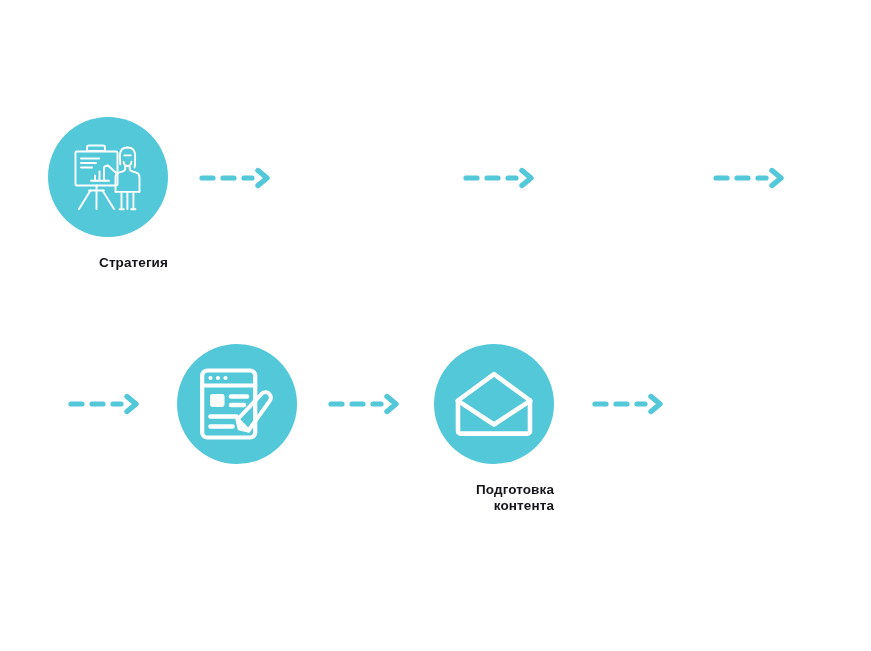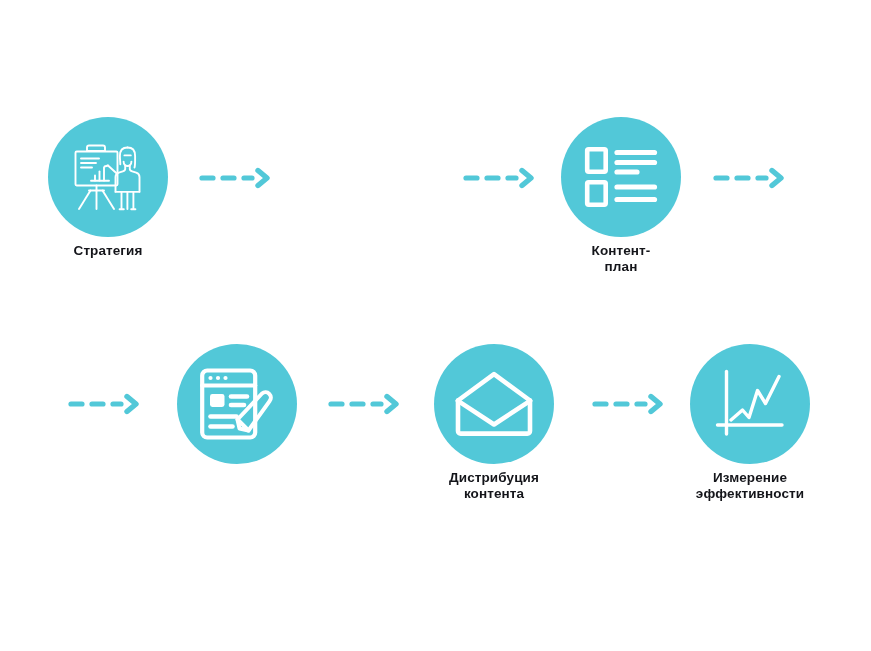--- a/index.html
+++ b/index.html
@@ -34,27 +34,28 @@
     background: #52c8d8;
     display: flex;
     align-items: center;
     justify-content: center;
     box-sizing: border-box;
   }
   .circle svg {
     display: block;
   }
   .node-label {
-    margin-top: 6px;
+    margin-top: 18px;
     font-size: 13.5px;
     font-weight: bold;
     color: #14151a;
     line-height: 1.18;
     letter-spacing: 0.1px;
     white-space: pre-line;
+    text-align: right;
   }
 
   
   .arrow {
     position: absolute;
     width: 76px;
     height: 24px;
   }
   .arrow svg { display: block; }
 
@@ -139,41 +140,20 @@
 
   <div class="arrow" id="arrow-2">
     <svg width="76" height="24" viewBox="0 0 76 24" fill="none" stroke="#52c8d8" stroke-width="5.2" stroke-linecap="round">
       <path d="M3 12 h11"></path>
       <path d="M24 12 h11"></path>
       <path d="M45 12 h8"></path>
       <path stroke-width="5.4" stroke-linejoin="round" d="M59 4.5 L68 12 L59 19.5"></path>
     </svg>
   </div>
 
-  <div class="node" id="node-content">
-    <div class="circle">
-      <span>
-        <svg width="74" height="62" viewBox="0 0 74 62" fill="none">
-          <g stroke="#ffffff" stroke-width="4.6" stroke-linecap="round" stroke-linejoin="round">
-            <rect x="3.2" y="3.2" width="18.5" height="22.5" rx="1.4"></rect>
-            <rect x="3.2" y="36.2" width="18.5" height="22.5" rx="1.4"></rect>
-          </g>
-          <g stroke="#ffffff" stroke-width="5.2" stroke-linecap="round">
-            <path d="M33 6.5 h37.5"></path>
-            <path d="M33 16.5 h37.5"></path>
-            <path d="M33 26 h20"></path>
-            <path d="M33 41 h37.5"></path>
-            <path d="M33 53.5 h37.5"></path>
-          </g>
-        </svg>
-      </span>
-    </div>
-    <div class="node-label">Контент-
-план</div>
-  </div>
 
   <div class="arrow" id="arrow-3">
     <svg width="76" height="24" viewBox="0 0 76 24" fill="none" stroke="#52c8d8" stroke-width="5.2" stroke-linecap="round">
       <path d="M3 12 h11"></path>
       <path d="M24 12 h11"></path>
       <path d="M45 12 h8"></path>
       <path stroke-width="5.4" stroke-linejoin="round" d="M59 4.5 L68 12 L59 19.5"></path>
     </svg>
   </div>
 
@@ -234,43 +214,27 @@
         <svg width="82" height="66" viewBox="0 0 82 66" fill="none" stroke="#ffffff" stroke-width="4.6" stroke-linecap="round" stroke-linejoin="round">
 
           <path d="M5 29.5 L41 3.2 L77 29.5"></path>
 
           <path d="M5 29.5 v30.5 a2.6 2.6 0 0 0 2.6 2.6 h66.8 a2.6 2.6 0 0 0 2.6 -2.6 V29.5"></path>
 
           <path d="M5 29.8 L41 53.5 L77 29.8"></path>
         </svg>
       </span>
     </div>
-    <div class="node-label">Дистрибуция
+    <div class="node-label">Подготовка
 контента</div>
   </div>
 
   <div class="arrow" id="arrow-6">
     <svg width="76" height="24" viewBox="0 0 76 24" fill="none" stroke="#52c8d8" stroke-width="5.2" stroke-linecap="round">
       <path d="M3 12 h11"></path>
       <path d="M24 12 h11"></path>
       <path d="M45 12 h8"></path>
       <path stroke-width="5.4" stroke-linejoin="round" d="M59 4.5 L68 12 L59 19.5"></path>
     </svg>
   </div>
 
-  <div class="node" id="node-measure">
-    <div class="circle">
-      <span>
-        <svg width="74" height="72" viewBox="0 0 74 72" fill="none" stroke="#ffffff" stroke-width="3.4" stroke-linecap="round" stroke-linejoin="round">
-
-          <path d="M13.5 3.5 V66"></path>
-
-          <path d="M4.5 57 H69"></path>
-
-          <path d="M18 52 L29.5 42 L36 49.5 L44.5 22.5 L52.5 35.5 L66 8.5"></path>
-        </svg>
-      </span>
-    </div>
-    <div class="node-label">Измерение
-эффективности</div>
-  </div>
 
 </div>
 
 </body></html>

